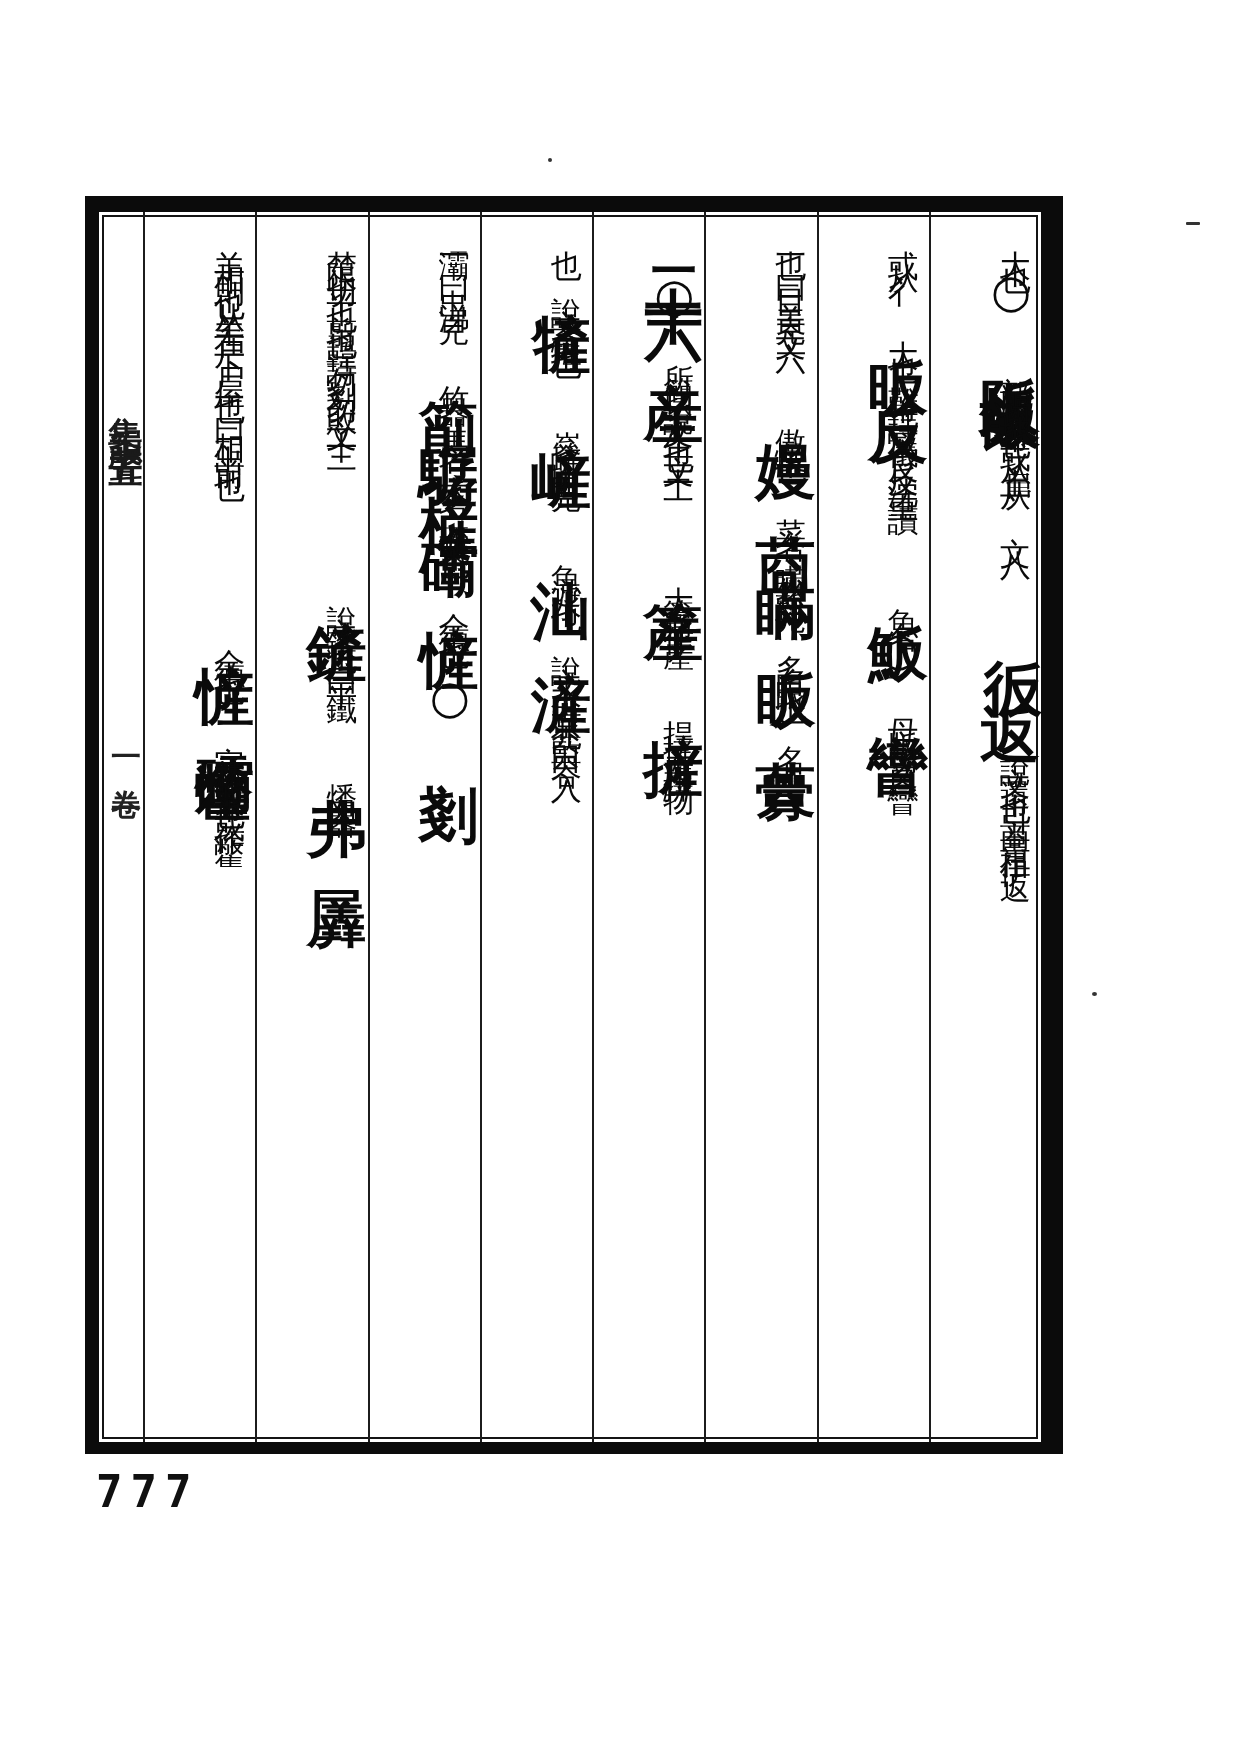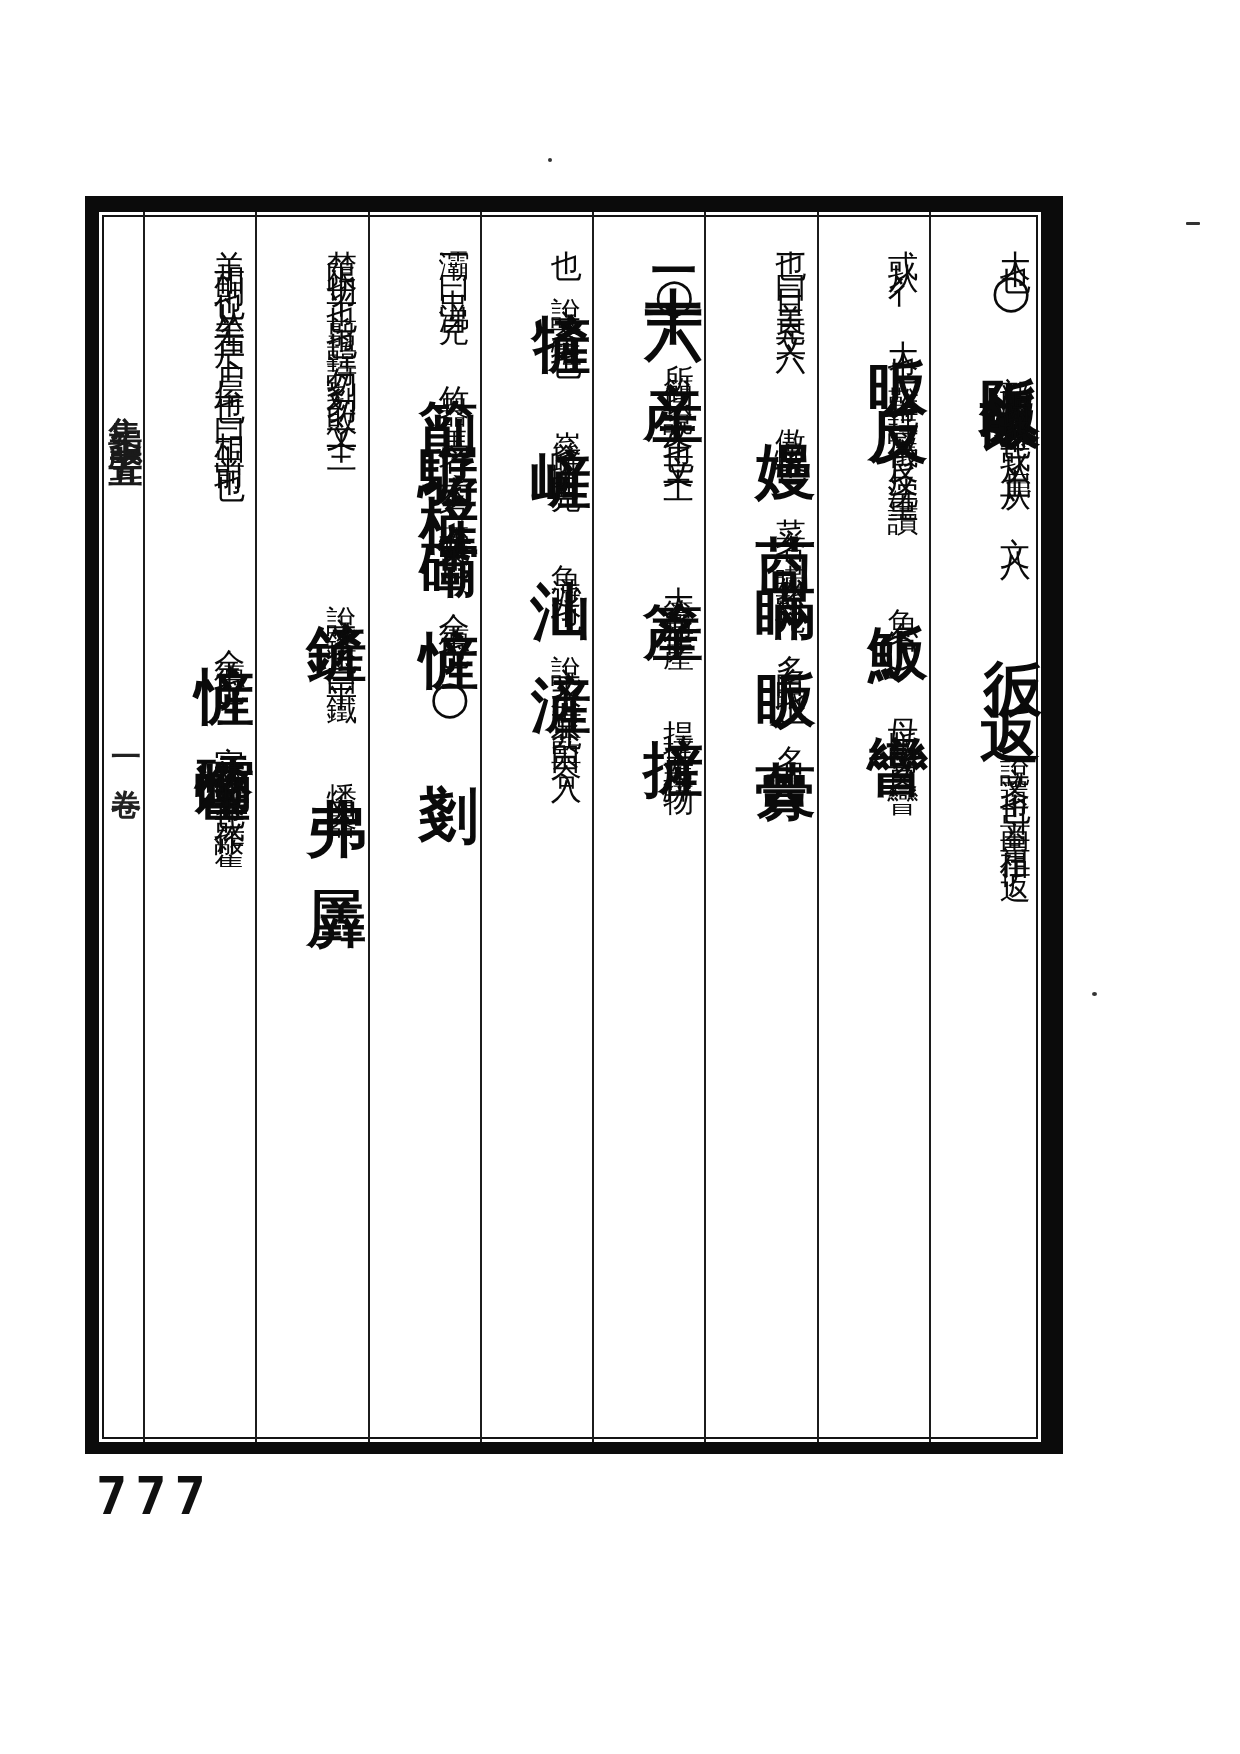--- a/index.html
+++ b/index.html
@@ -54,21 +54,21 @@
     display:inline-block;margin-left:-14px;
   }
   .margin-spacer{display:inline-block;height:300px;width:1px;}
   .margin-lower{
     font-size:30px;font-weight:600;letter-spacing:26px;color:#222;
     display:inline-block;margin-left:-12px;
   }
   .page-number{
     position:absolute;left:96px;top:1466px;
     font-family:"DejaVu Sans Mono","Liberation Mono",monospace;
-    font-size:52px;font-weight:700;letter-spacing:8px;color:#101010;
+    font-size:44px;font-weight:700;letter-spacing:8px;color:#101010;
   }
   .speck{position:absolute;background:#333;border-radius:50%;}
   .speck.s1{left:548px;top:158px;width:4px;height:4px;}
   .speck.s2{left:1092px;top:992px;width:5px;height:4px;}
   .speck.s3{left:1186px;top:222px;width:14px;height:3px;border-radius:1px;}
 </style>
 </head>
 <body>
 
 <div class="frame">

